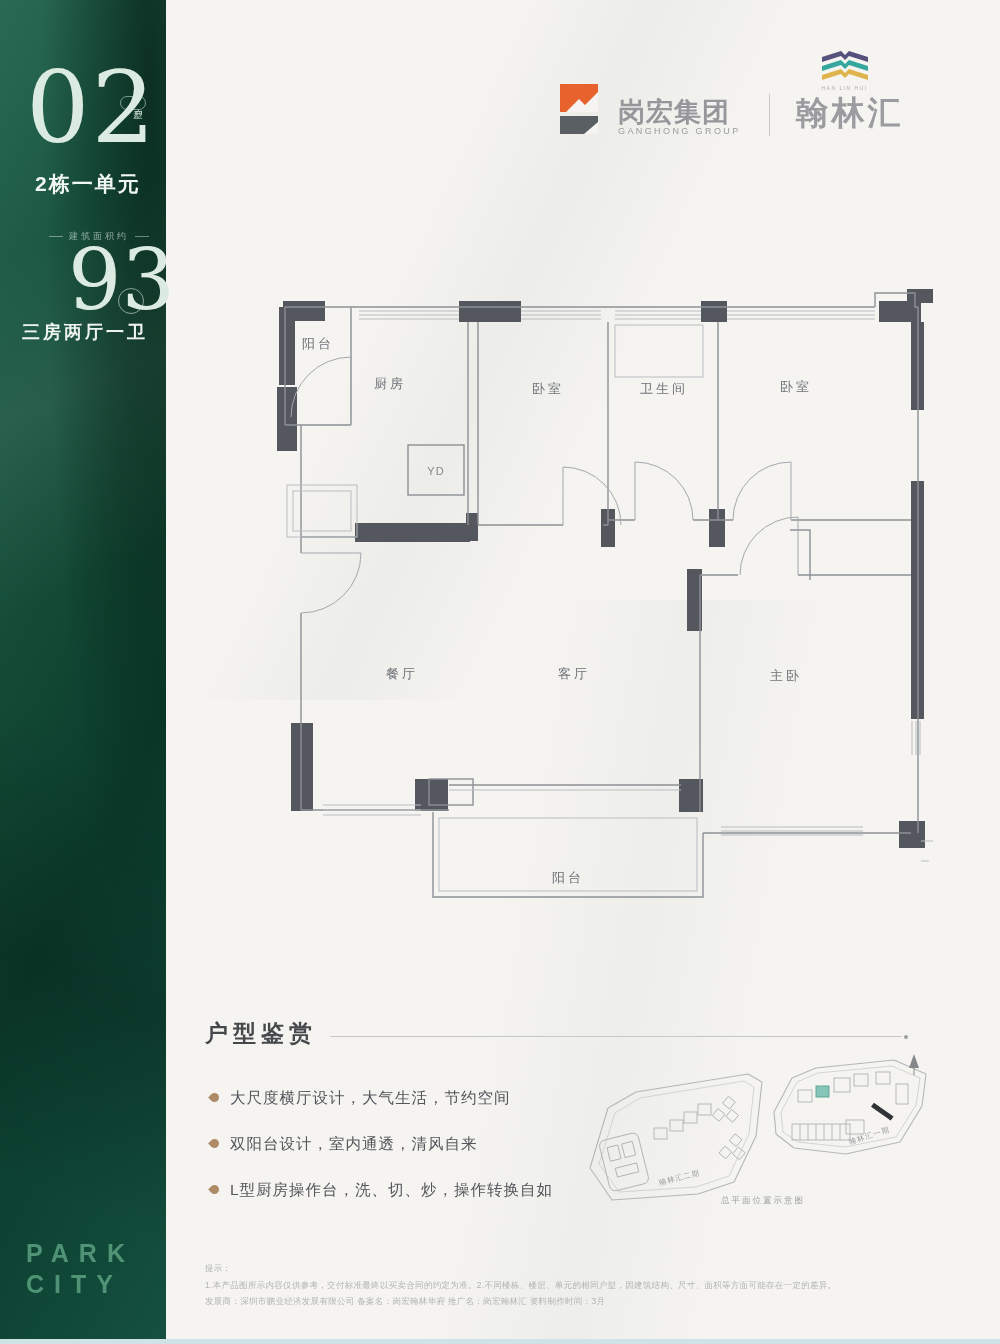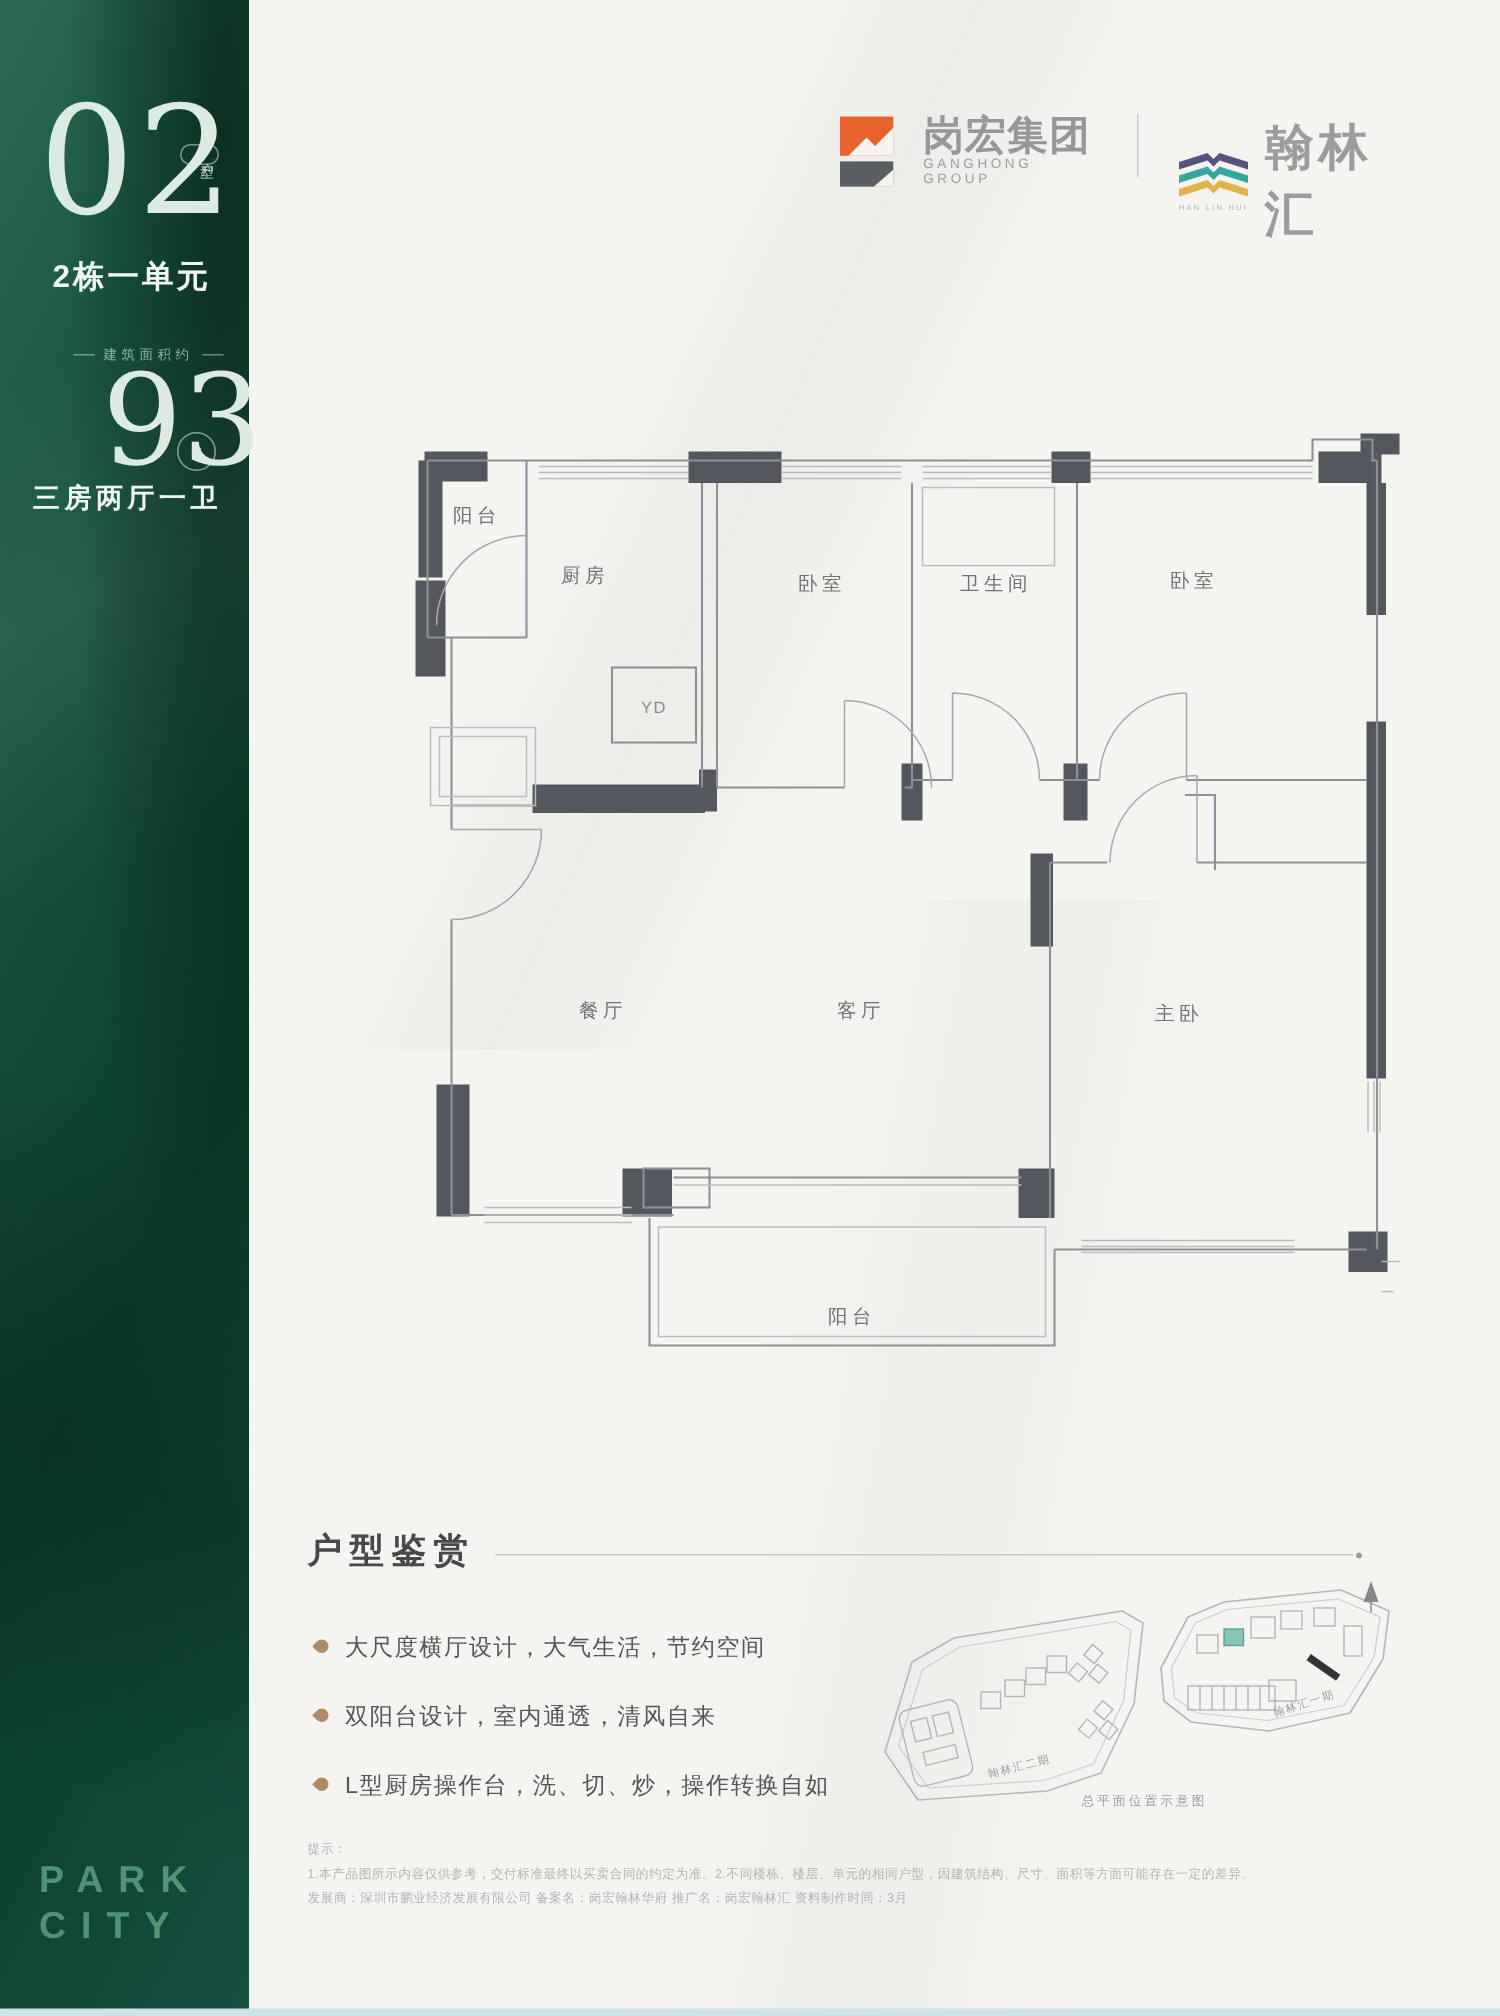--- a/index.html
+++ b/index.html
@@ -36,26 +36,26 @@
   #bottom-line{left:0;top:1339px;width:1000px;height:5px;background:#cfe2e6;}
 
   
   .tex{pointer-events:none;}
   #tex1{left:166px;top:0;width:834px;height:700px;
     background:linear-gradient(115deg,transparent 30%,rgba(212,214,210,.25) 42%,transparent 55%);}
   #tex2{left:166px;top:600px;width:834px;height:744px;
     background:linear-gradient(100deg,transparent 40%,rgba(214,216,212,.22) 55%,transparent 70%);}
 
   
-  #logos{left:560px;top:76px;width:380px;height:60px;display:flex;align-items:flex-start;gap:12px;}
+  #logos{left:560px;top:76px;width:380px;height:60px;display:flex;align-items:flex-end;gap:12px;}
   .logo1-text{margin-left:8px;}
   .logo1-name{font-size:27px;font-weight:700;color:#95979a;letter-spacing:1px;line-height:1.05;}
   .logo1-sub{font-size:9px;font-weight:400;color:#9b9da0;letter-spacing:2.4px;}
   .logo-divider{width:1px;height:42px;background:#c7c9cb;margin:0 14px 0 16px;}
-  .logo2{display:flex;align-items:center;}
+  .logo2{display:flex;align-items:center;flex-direction:column;}
   .logo2-iconwrap{display:flex;flex-direction:column;align-items:center;margin-right:10px;}
   .logo2-sub{font-size:5px;color:#abadaf;letter-spacing:1.5px;margin-top:2px;}
   .logo2-name{font-size:33px;font-weight:600;color:#9a9c9f;letter-spacing:3px;}
 
   
   #floorplan{left:263px;top:285px;}
   .wall-thin{stroke:#8c9196;stroke-width:1.4;fill:none;}
   .wall-light{stroke:#b9bdc0;stroke-width:1;fill:none;}
   .wall-thick{fill:#54585e;stroke:none;}
   .door{stroke:#a3a8ac;stroke-width:1;fill:none;}
@@ -75,21 +75,21 @@
 
   
   #siteplan{left:578px;top:1048px;}
   .sp-outline{stroke:#b4b7b9;stroke-width:1.1;fill:none;stroke-linejoin:round;}
   .sp-inner{stroke:#c9cccd;stroke-width:.8;fill:none;stroke-linejoin:round;}
   .sp-bldg{stroke:#b0b3b5;stroke-width:.9;fill:none;}
   .sp-label{fill:#9a9da0;font-size:7.5px;letter-spacing:1px;}
   .sp-caption{fill:#9a9da0;font-size:8.5px;letter-spacing:2px;}
 
   
-  #disclaimer{left:205px;top:1224px;width:660px;font-size:8.5px;line-height:1.95;color:#b2b4b5;
+  #disclaimer{left:205px;top:1260px;width:660px;font-size:8.5px;line-height:1.95;color:#b2b4b5;
     letter-spacing:.3px;}
 </style>
 </head>
 <body>
 
 <div id="canvas">
 
   <div class="abs tex" id="tex1"></div>
   <div class="abs tex" id="tex2"></div>
 

